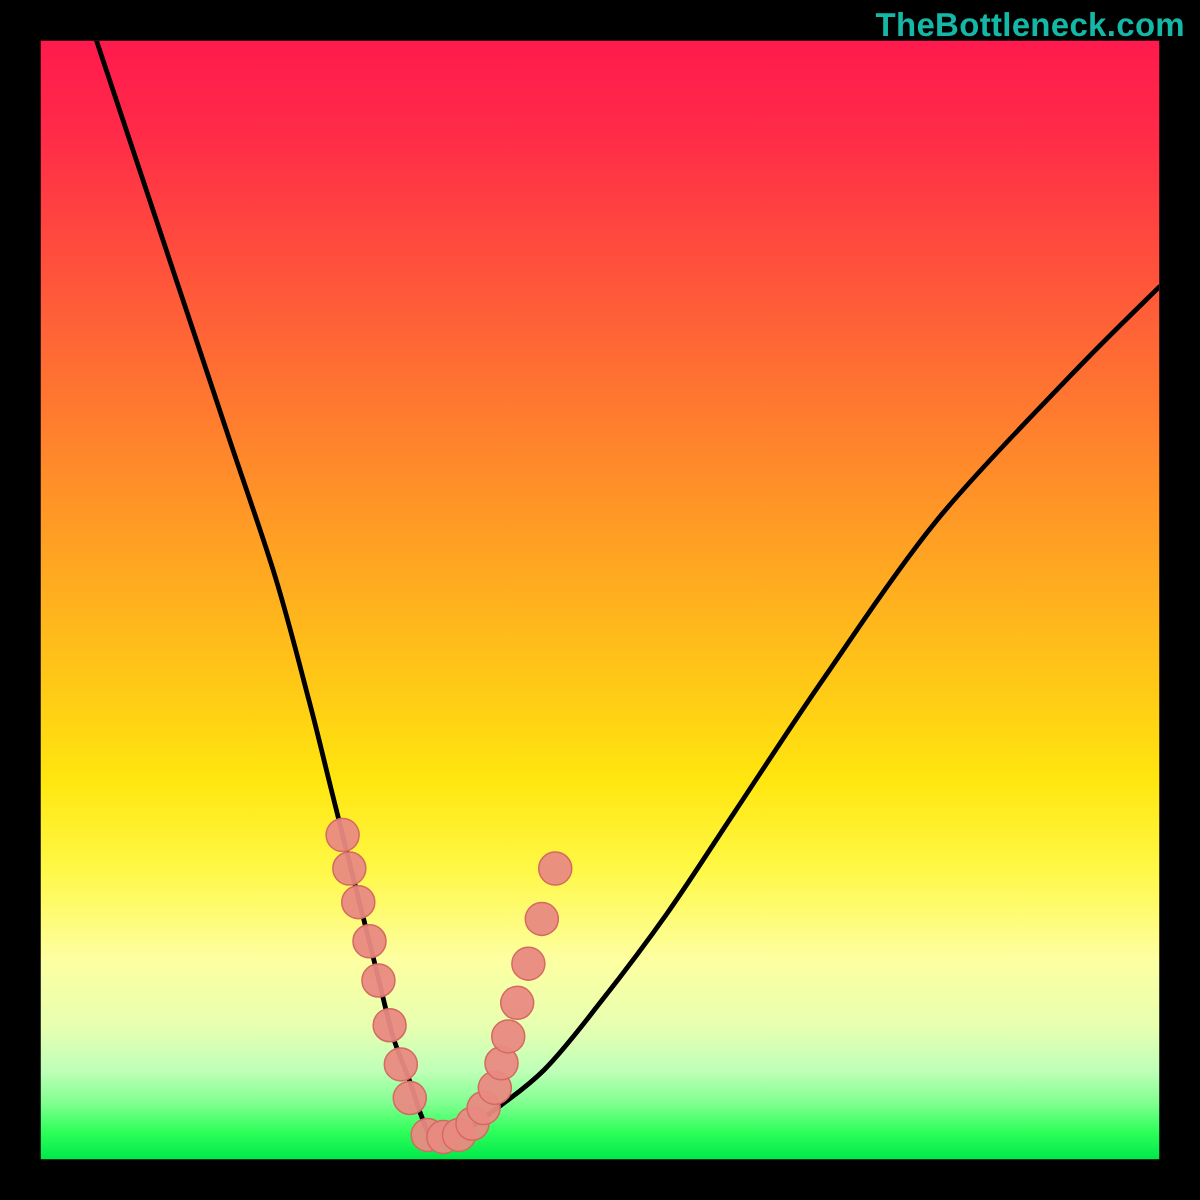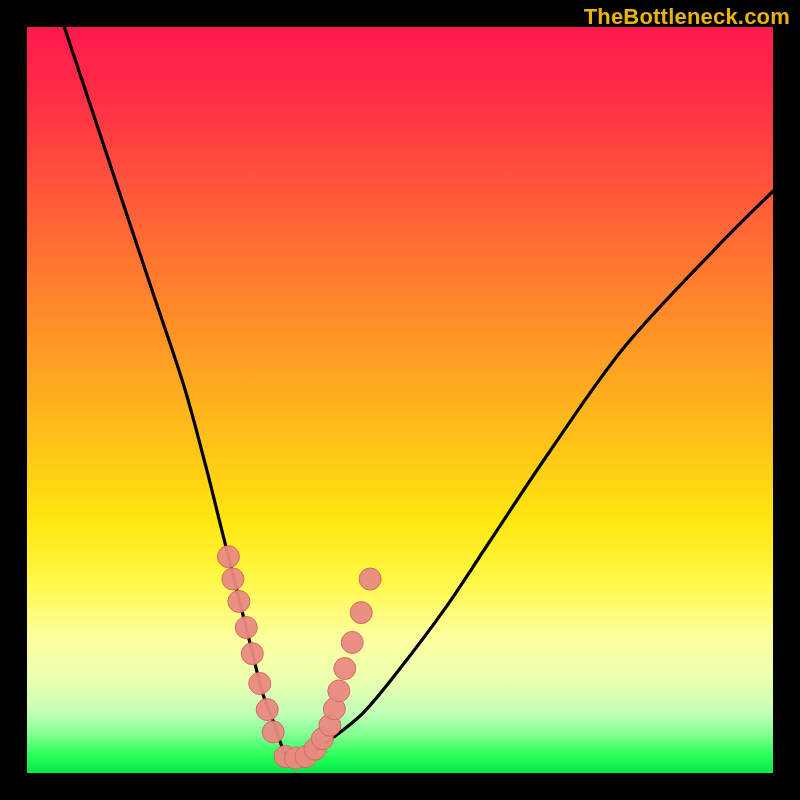--- a/index.html
+++ b/index.html
@@ -47,21 +47,21 @@
     height: 100%;
     display: block;
   }
   .watermark {
     position: absolute;
     top: 4px;
     right: 10px;
     font-family: Arial, Helvetica, sans-serif;
     font-size: 22px;
     font-weight: 600;
-    color: #eab308;
+    color: #14b8a6;
     letter-spacing: 0.2px;
     user-select: none;
   }
 </style>
 </head>
 <body>
 
 <div class="frame">
   <div class="plot-area">
     <div class="gradient-bg"></div>

